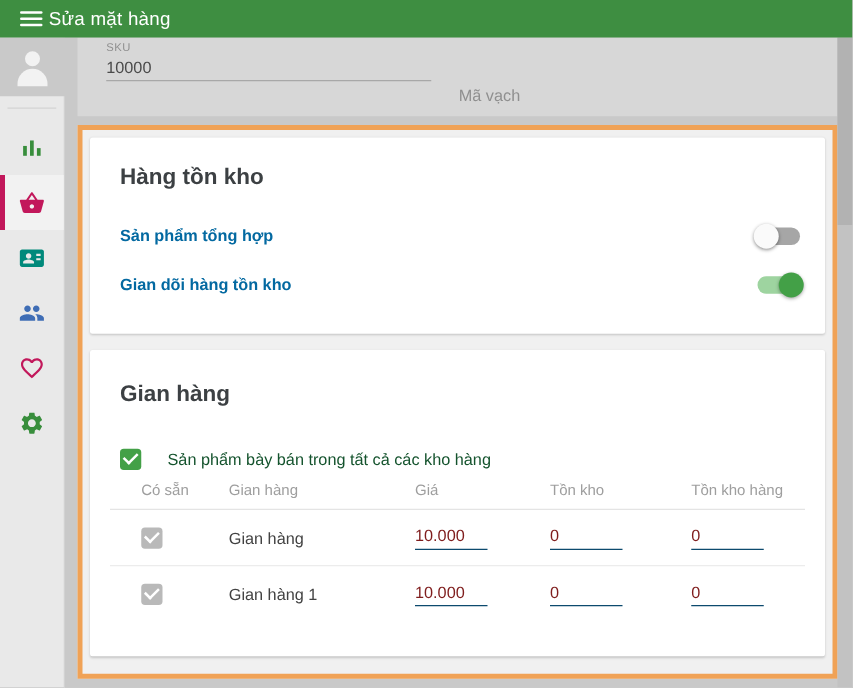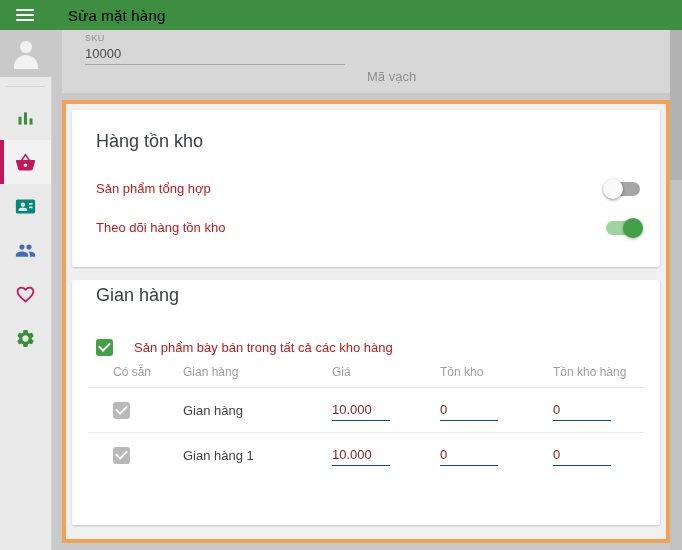--- a/index.html
+++ b/index.html
@@ -8,21 +8,21 @@
     font-family:"Liberation Sans","DejaVu Sans",sans-serif;
     background:#cbcbcb;
     -webkit-font-smoothing:antialiased;
   }
   
   .appbar{position:absolute;left:0;top:0;width:682px;height:30px;background:#3e8e41;
     display:flex;align-items:center;z-index:30;}
   .hamburger{width:18px;height:13px;margin-left:16px;display:flex;flex-direction:column;
     justify-content:space-between;cursor:pointer;}
   .hamburger i{display:block;height:2.4px;background:#fff;border-radius:1px;}
-  .appbar-title{color:#000000;font-size:15px;font-weight:500;margin-left:34px;letter-spacing:.2px;}
+  .appbar-title{color:#ffffff;font-size:15px;font-weight:500;margin-left:5px;letter-spacing:.2px;}
   
   .sidebar{position:absolute;left:0;top:30px;width:52px;height:520px;background:#e9e9e9;
     border-right:1px solid #d2d2d2;z-index:20;box-sizing:border-box;}
   .avatar-box{width:52px;height:47px;background:#c9c9c9;display:flex;align-items:center;justify-content:center;overflow:hidden;}
   .avatar-glyph{position:relative;width:30px;height:30px;}
   .avatar-glyph .head{position:absolute;left:9px;top:2px;width:12px;height:12px;border-radius:50%;background:#f2f2f2;}
   .avatar-glyph .body{position:absolute;left:3px;top:16px;width:24px;height:14px;border-radius:12px 12px 0 0;background:#f2f2f2;}
   .side-divider{height:1px;background:#d4d4d4;margin:9px 6px;}
   .nav{margin-top:0;}
   .nav-item{position:relative;height:44px;display:flex;align-items:center;justify-content:center;cursor:pointer;}
@@ -43,41 +43,41 @@
   .field .fvalue{font-size:13px;color:#4b4b4b;height:19px;line-height:19px;}
   .field .fvalue.placeholder{color:#8f8f8f;}
   .field .funder{height:1px;background:#a8a8a8;margin-top:1px;}
   .field-barcode .flabel{visibility:hidden;}
   
   .highlight{position:absolute;left:10px;top:70px;width:608px;height:443px;
     border:4px solid #f0a256;background:#f0f0f0;box-sizing:border-box;
     display:flex;flex-direction:column;}
   .card{background:#fff;border-radius:2px;box-shadow:0 1px 2px rgba(0,0,0,.18);}
   .card-inventory{margin:6px 6px 0;height:157px;box-sizing:border-box;padding:20px 16px 0;}
-  .card-store{margin:13px 6px 14px;flex:1;box-sizing:border-box;padding:4px 16px 0;overflow:hidden;}
-  .section-title{font-size:18px;color:#3c4043;font-weight:400;margin:0 0 0 8px;height:25px;line-height:22px;}
+  .card-store{margin:13px 6px 14px;flex:1;box-sizing:border-box;padding:24px 16px 0;overflow:hidden;}
+  .section-title{font-size:18px;color:#3c4043;font-weight:700;margin:0 0 0 8px;height:25px;line-height:22px;}
   
   .toggle-rows{margin-top:14px;}
   .toggle-row{height:39px;display:flex;align-items:center;justify-content:space-between;padding:0 4px 0 8px;}
-  .toggle-row .tlabel{font-size:13px;color:#b91c1c;}
+  .toggle-row .tlabel{font-size:13px;color:#0369a1;font-weight:bold;}
   .switch{position:relative;width:34px;height:14px;border-radius:7px;cursor:pointer;flex-shrink:0;}
   .switch.off{background:#a6a6a6;}
   .switch.off .knob{position:absolute;left:-3px;top:-3px;width:20px;height:20px;border-radius:50%;
     background:#fafafa;box-shadow:0 1px 3px rgba(0,0,0,.45);}
   .switch.on{background:#9ed4a0;}
   .switch.on .knob{position:absolute;right:-3px;top:-3px;width:20px;height:20px;border-radius:50%;
     background:#43a047;box-shadow:0 1px 3px rgba(0,0,0,.35);}
   
   .check-row{margin-top:28px;height:20px;display:flex;align-items:center;padding-left:8px;}
   .checkbox{width:17px;height:17px;border-radius:3px;display:flex;align-items:center;justify-content:center;flex-shrink:0;cursor:pointer;}
   .checkbox.green{background:#43a047;}
   .checkbox.gray{background:#b9b9b9;}
   .checkbox .tick{display:block;width:9px;height:5px;border-left:2px solid #fff;border-bottom:2px solid #fff;
     transform:rotate(-45deg);margin-top:-3px;}
-  .check-row .clabel{font-size:13px;color:#b91c1c;margin-left:21px;}
+  .check-row .clabel{font-size:13px;color:#14532d;margin-left:21px;}
   
   .table{}
   .t-head,.t-row{display:grid;grid-template-columns:70px 149px 108px 113px auto;
     align-items:center;padding-left:25px;}
   .t-head{height:30px;border-bottom:1px solid #e4e4e4;}
   .t-head span{font-size:12px;color:#9e9e9e;}
   .t-row{height:44px;border-bottom:1px solid #ececec;}
   .t-row:last-child{border-bottom:none;}
   .t-row .store-name{font-size:13px;color:#424242;}
   .cell-input{display:inline-block;width:58px;border-bottom:1px solid #0c4a6e;padding-bottom:3px;
@@ -163,21 +163,21 @@
     <div class="card card-inventory">
       <h2 class="section-title">Hàng tồn kho</h2>
       <div class="toggle-rows">
         <div class="toggle-row">
           <span class="tlabel">Sản phẩm tổng hợp</span>
           <span class="switch off">
               <span class="knob"></span>
             </span>
         </div>
         <div class="toggle-row">
-          <span class="tlabel">Theo dõi hàng tồn kho</span>
+          <span class="tlabel">Gian dõi hàng tồn kho</span>
           <span class="switch on">
               <span class="knob"></span>
             </span>
         </div>
       </div>
     </div>
 
     <div class="card card-store">
       <h2 class="section-title">Gian hàng</h2>
 

